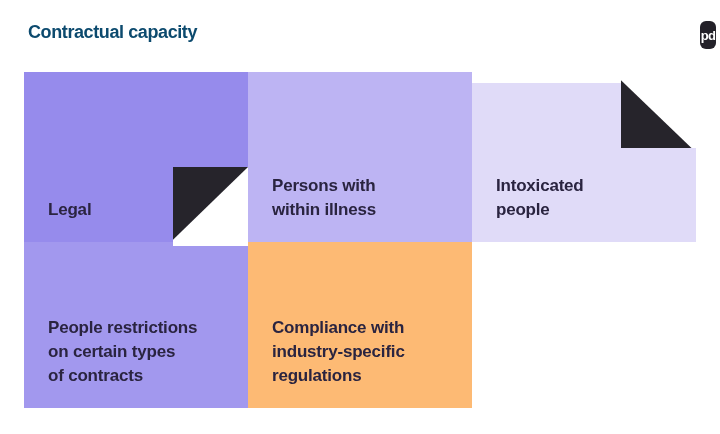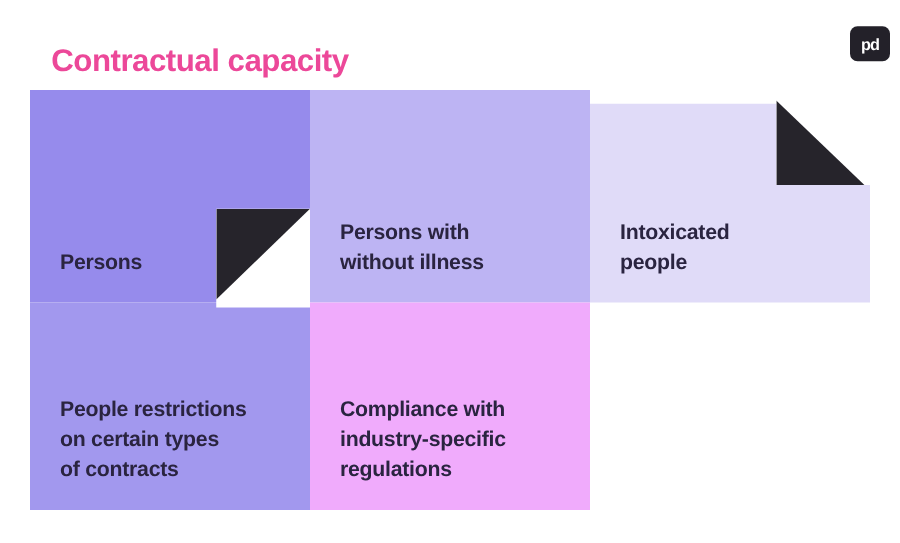--- a/index.html
+++ b/index.html
@@ -12,31 +12,31 @@
     position: relative;
     width: 720px;
     height: 434px;
     background: #ffffff;
     overflow: hidden;
   }
   .page-title {
     position: absolute;
     left: 28px;
     top: 22px;
-    margin: 13px;
-    font-size: 25px;
+    margin: 0;
+    font-size: 18px;
     font-weight: 800;
     letter-spacing: -0.4px;
-    color: #ec4899;
+    color: #0c4a6e;
   }
   .logo-chip {
     position: absolute;
-    left: 680px;
+    left: 700px;
     top: 21px;
-    width: 32px;
+    width: 16px;
     height: 28px;
     border-radius: 6px;
     background: #232129;
     display: flex;
     align-items: center;
     justify-content: center;
   }
   .logo-chip span {
     color: #ffffff;
     font-size: 13px;
@@ -105,41 +105,41 @@
 
   <h1 class="page-title">Contractual capacity</h1>
 
   <div class="logo-chip" style="background-color: rgb(35, 33, 41);">
     <span>pd</span>
   </div>
 
   <div class="grid">
 
     <div class="cell" style="background-color: rgb(150, 139, 236);">
-      <span class="cell-label">Persons</span>
+      <span class="cell-label">Legal</span>
     </div>
 
     <div class="cell" style="background-color: rgb(189, 180, 243);">
       <span class="cell-label">Persons with
-without illness</span>
+within illness</span>
     </div>
 
     <div class="cell" style="background-color: rgb(224, 219, 248); margin-top: 11px;">
       <span class="cell-label">Intoxicated
 people</span>
     </div>
 
 
     <div class="cell" style="background-color: rgb(162, 152, 238);">
       <span class="cell-label">People restrictions
 on certain types
 of contracts</span>
     </div>
 
-    <div class="cell" style="background-color: #f0abfc;">
+    <div class="cell" style="background-color: #fdba74;">
       <span class="cell-label">Compliance with
 industry-specific
 regulations</span>
     </div>
 
     <div class="fold fold-minors">
       <div class="flap" style="background-color: rgb(38, 36, 43);"></div>
     </div>
 
     <div class="fold fold-intoxicated">

